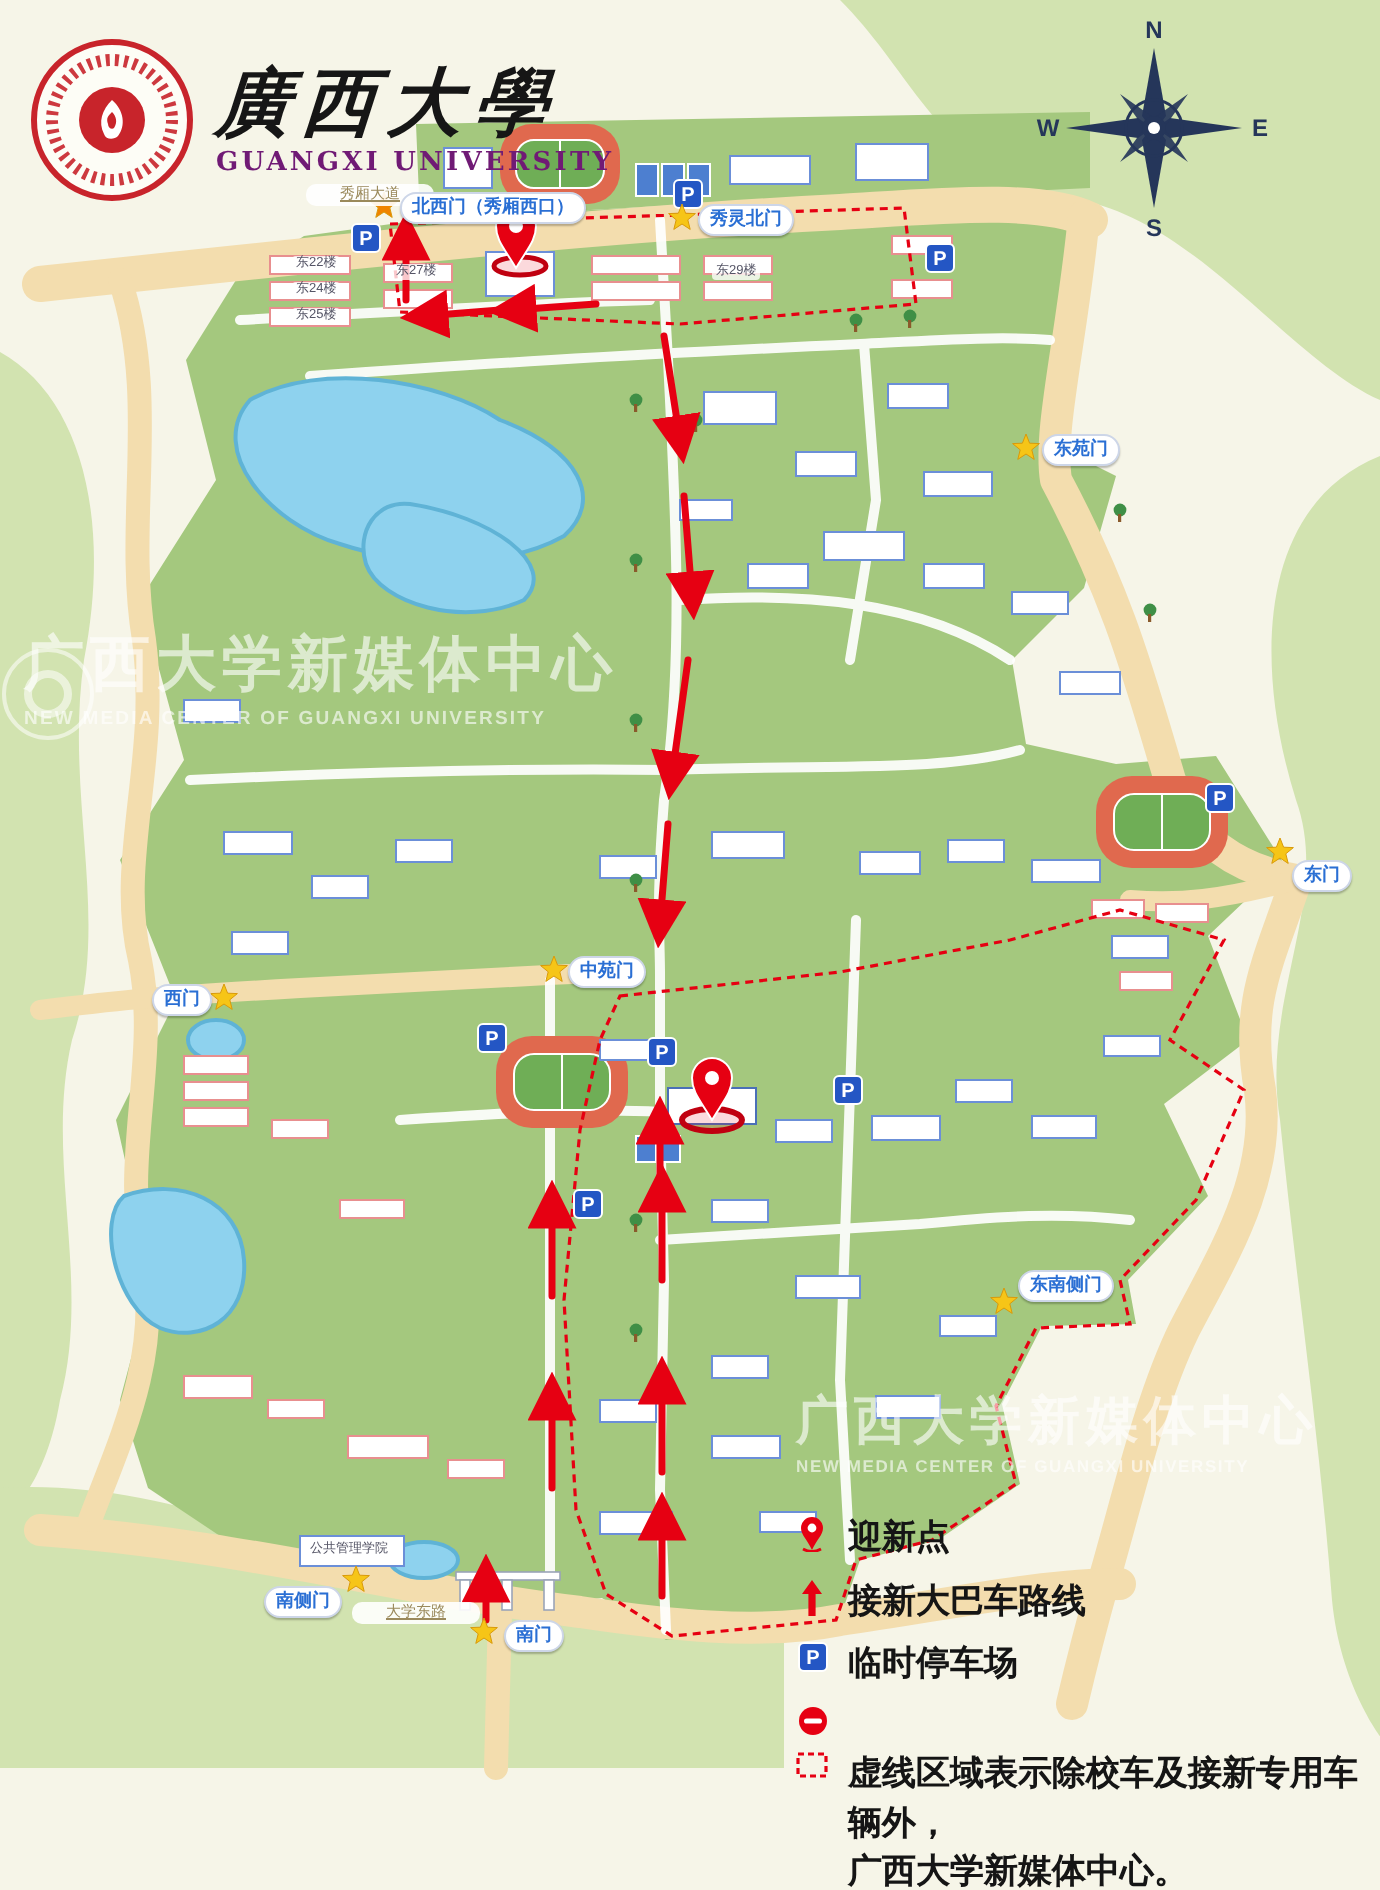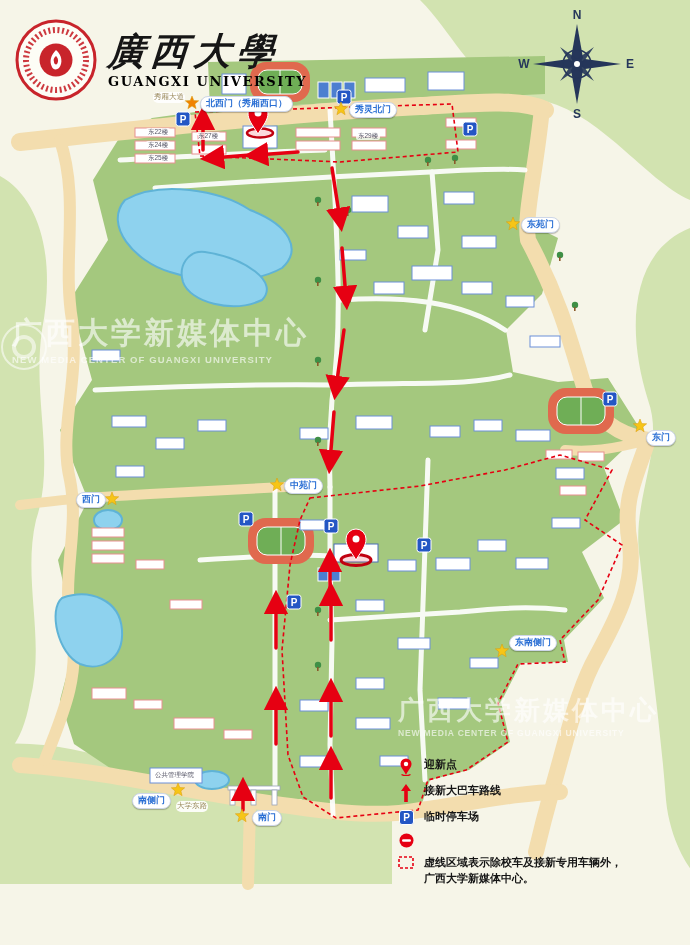--- a/index.html
+++ b/index.html
@@ -5,43 +5,43 @@
   html,body{margin:0;padding:0;background:#e8e8dd;}
   .page{position:relative;width:690px;height:945px;background:#f6f5e8;overflow:hidden;
         font-family:"Liberation Sans",sans-serif;}
   svg.mapsvg{position:absolute;left:0;top:0;z-index:1;}
   
   .header{position:absolute;left:14px;top:18px;display:flex;gap:10px;align-items:center;z-index:6;}
   .titles{display:flex;flex-direction:column;}
   .t-cn{font-family:"DejaVu Serif",serif;font-size:37px;font-weight:700;font-style:italic;
         color:#161616;letter-spacing:6px;transform:skewX(-4deg);line-height:1.1;}
   .t-en{font-family:"DejaVu Serif",serif;font-size:13px;font-weight:700;letter-spacing:1.6px;
-        color:#000000;margin-top:2px;}
+        color:#701a75;margin-top:2px;}
   
   .gate{position:absolute;background:#fff;border:1px solid #cdd6e8;border-radius:8px;
         padding:1px 5px;font-size:9px;font-weight:700;color:#2a6fd4;white-space:nowrap;
         box-shadow:0 1px 1px rgba(0,0,0,.25);z-index:4;line-height:1.3;}
-  .roadlbl{position:absolute;background:rgba(255,255,255,.9);border-radius:5px;padding:0 1px;
-        font-size:7.5px;color:#9b8a5c;white-space:nowrap;z-index:3;line-height:1.4;}
+  .roadlbl{position:absolute;background:rgba(255,255,255,.9);border-radius:5px;padding:0 17px;
+        font-size:7.5px;color:#9b8a5c;white-space:nowrap;z-index:3;line-height:1.4;text-decoration:underline;}
   .bldlbl{position:absolute;background:rgba(255,255,255,.78);font-size:6.5px;color:#556;
         white-space:nowrap;padding:0 2px;border-radius:2px;z-index:3;line-height:1.3;}
   .wm{position:absolute;z-index:4;color:rgba(255,255,255,.62);pointer-events:none;}
   .wm .cn{font-weight:700;letter-spacing:3px;line-height:1.15;}
   .wm .en{font-weight:700;}
   .wm1{left:12px;top:316px;}
   .wm1 .cn{font-size:30px;}
   .wm1 .en{font-size:9.5px;letter-spacing:1.1px;margin-top:3px;}
   .wm2{left:398px;top:696px;}
   .wm2 .cn{font-size:26px;}
   .wm2 .en{font-size:8.5px;letter-spacing:.8px;margin-top:2px;}
   
   .legend{position:absolute;left:396px;top:757px;width:292px;z-index:6;}
   .lrow{display:flex;align-items:flex-start;margin-bottom:7px;}
   .licon{flex:0 0 20px;display:flex;justify-content:center;margin-top:1px;}
-  .ltext{margin-left:8px;font-size:11px;font-weight:600;color:#151515;line-height:1.45;
+  .ltext{margin-left:8px;font-size:17px;font-weight:600;color:#151515;line-height:1.45;
          white-space:pre-line;}
   
   .footer{position:absolute;left:0;right:0;top:890px;text-align:center;font-size:21px;
           font-weight:700;color:#121212;letter-spacing:1px;z-index:6;}
 </style>
 </head>
 <body>
 
 <div class="page">
 

